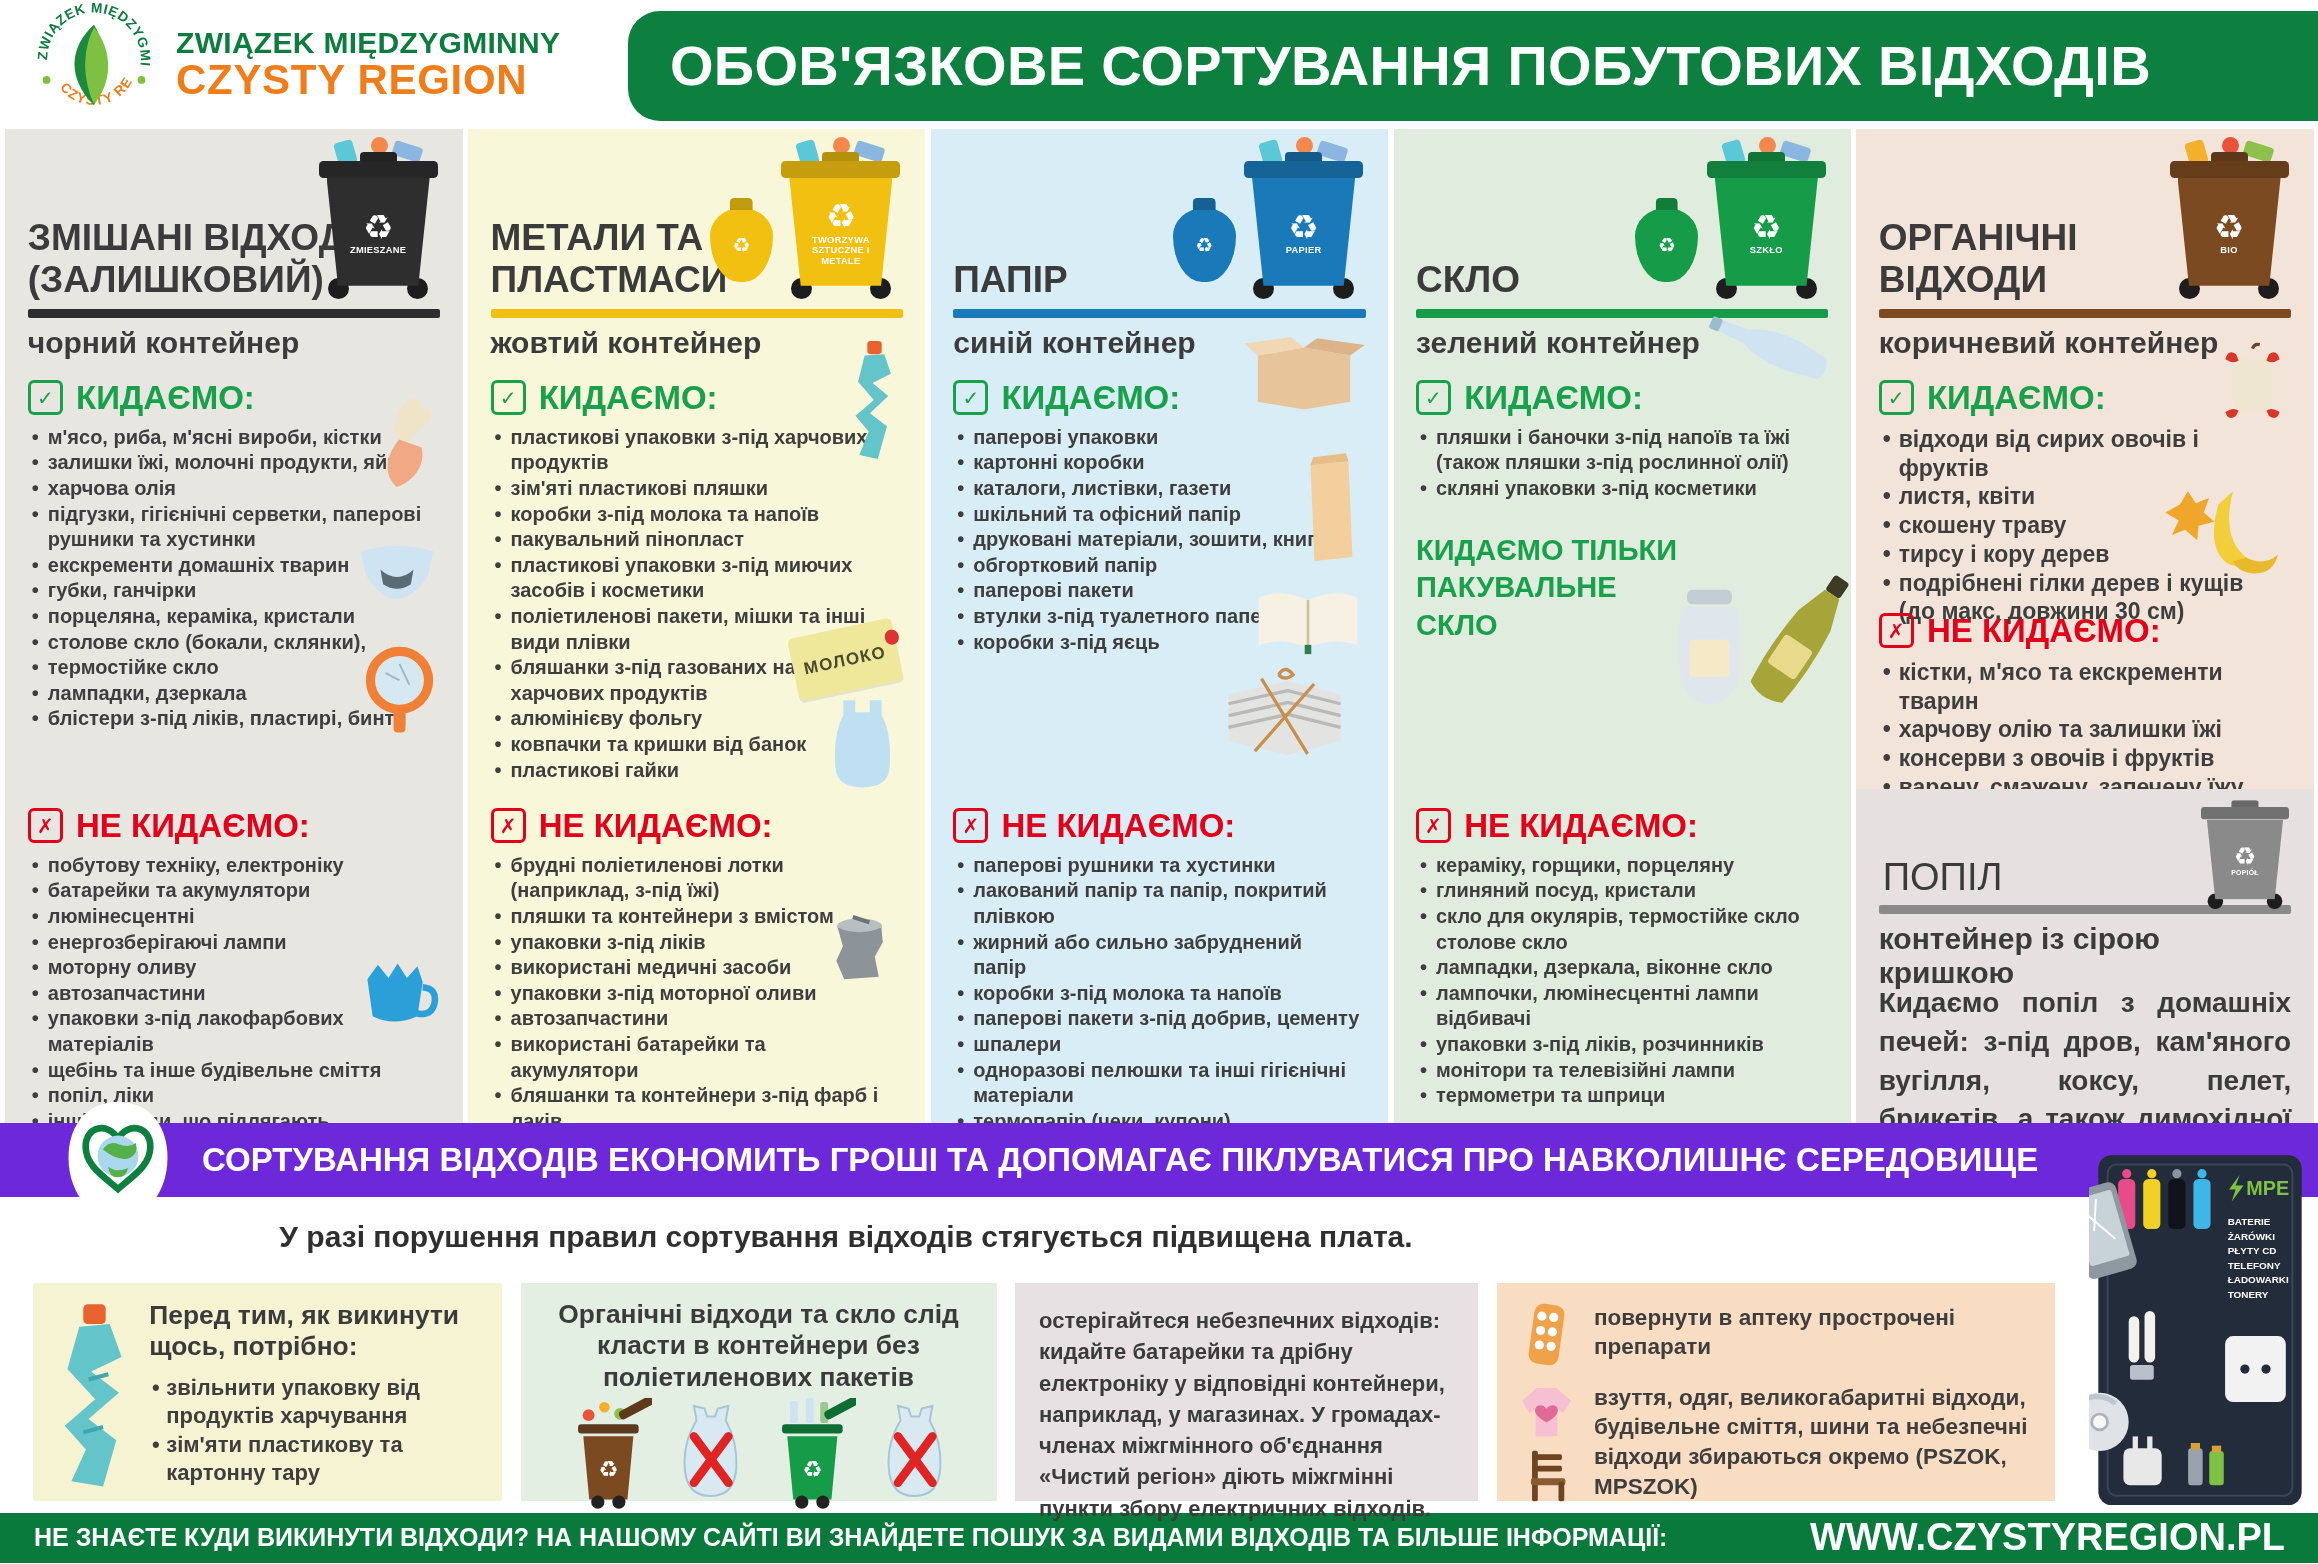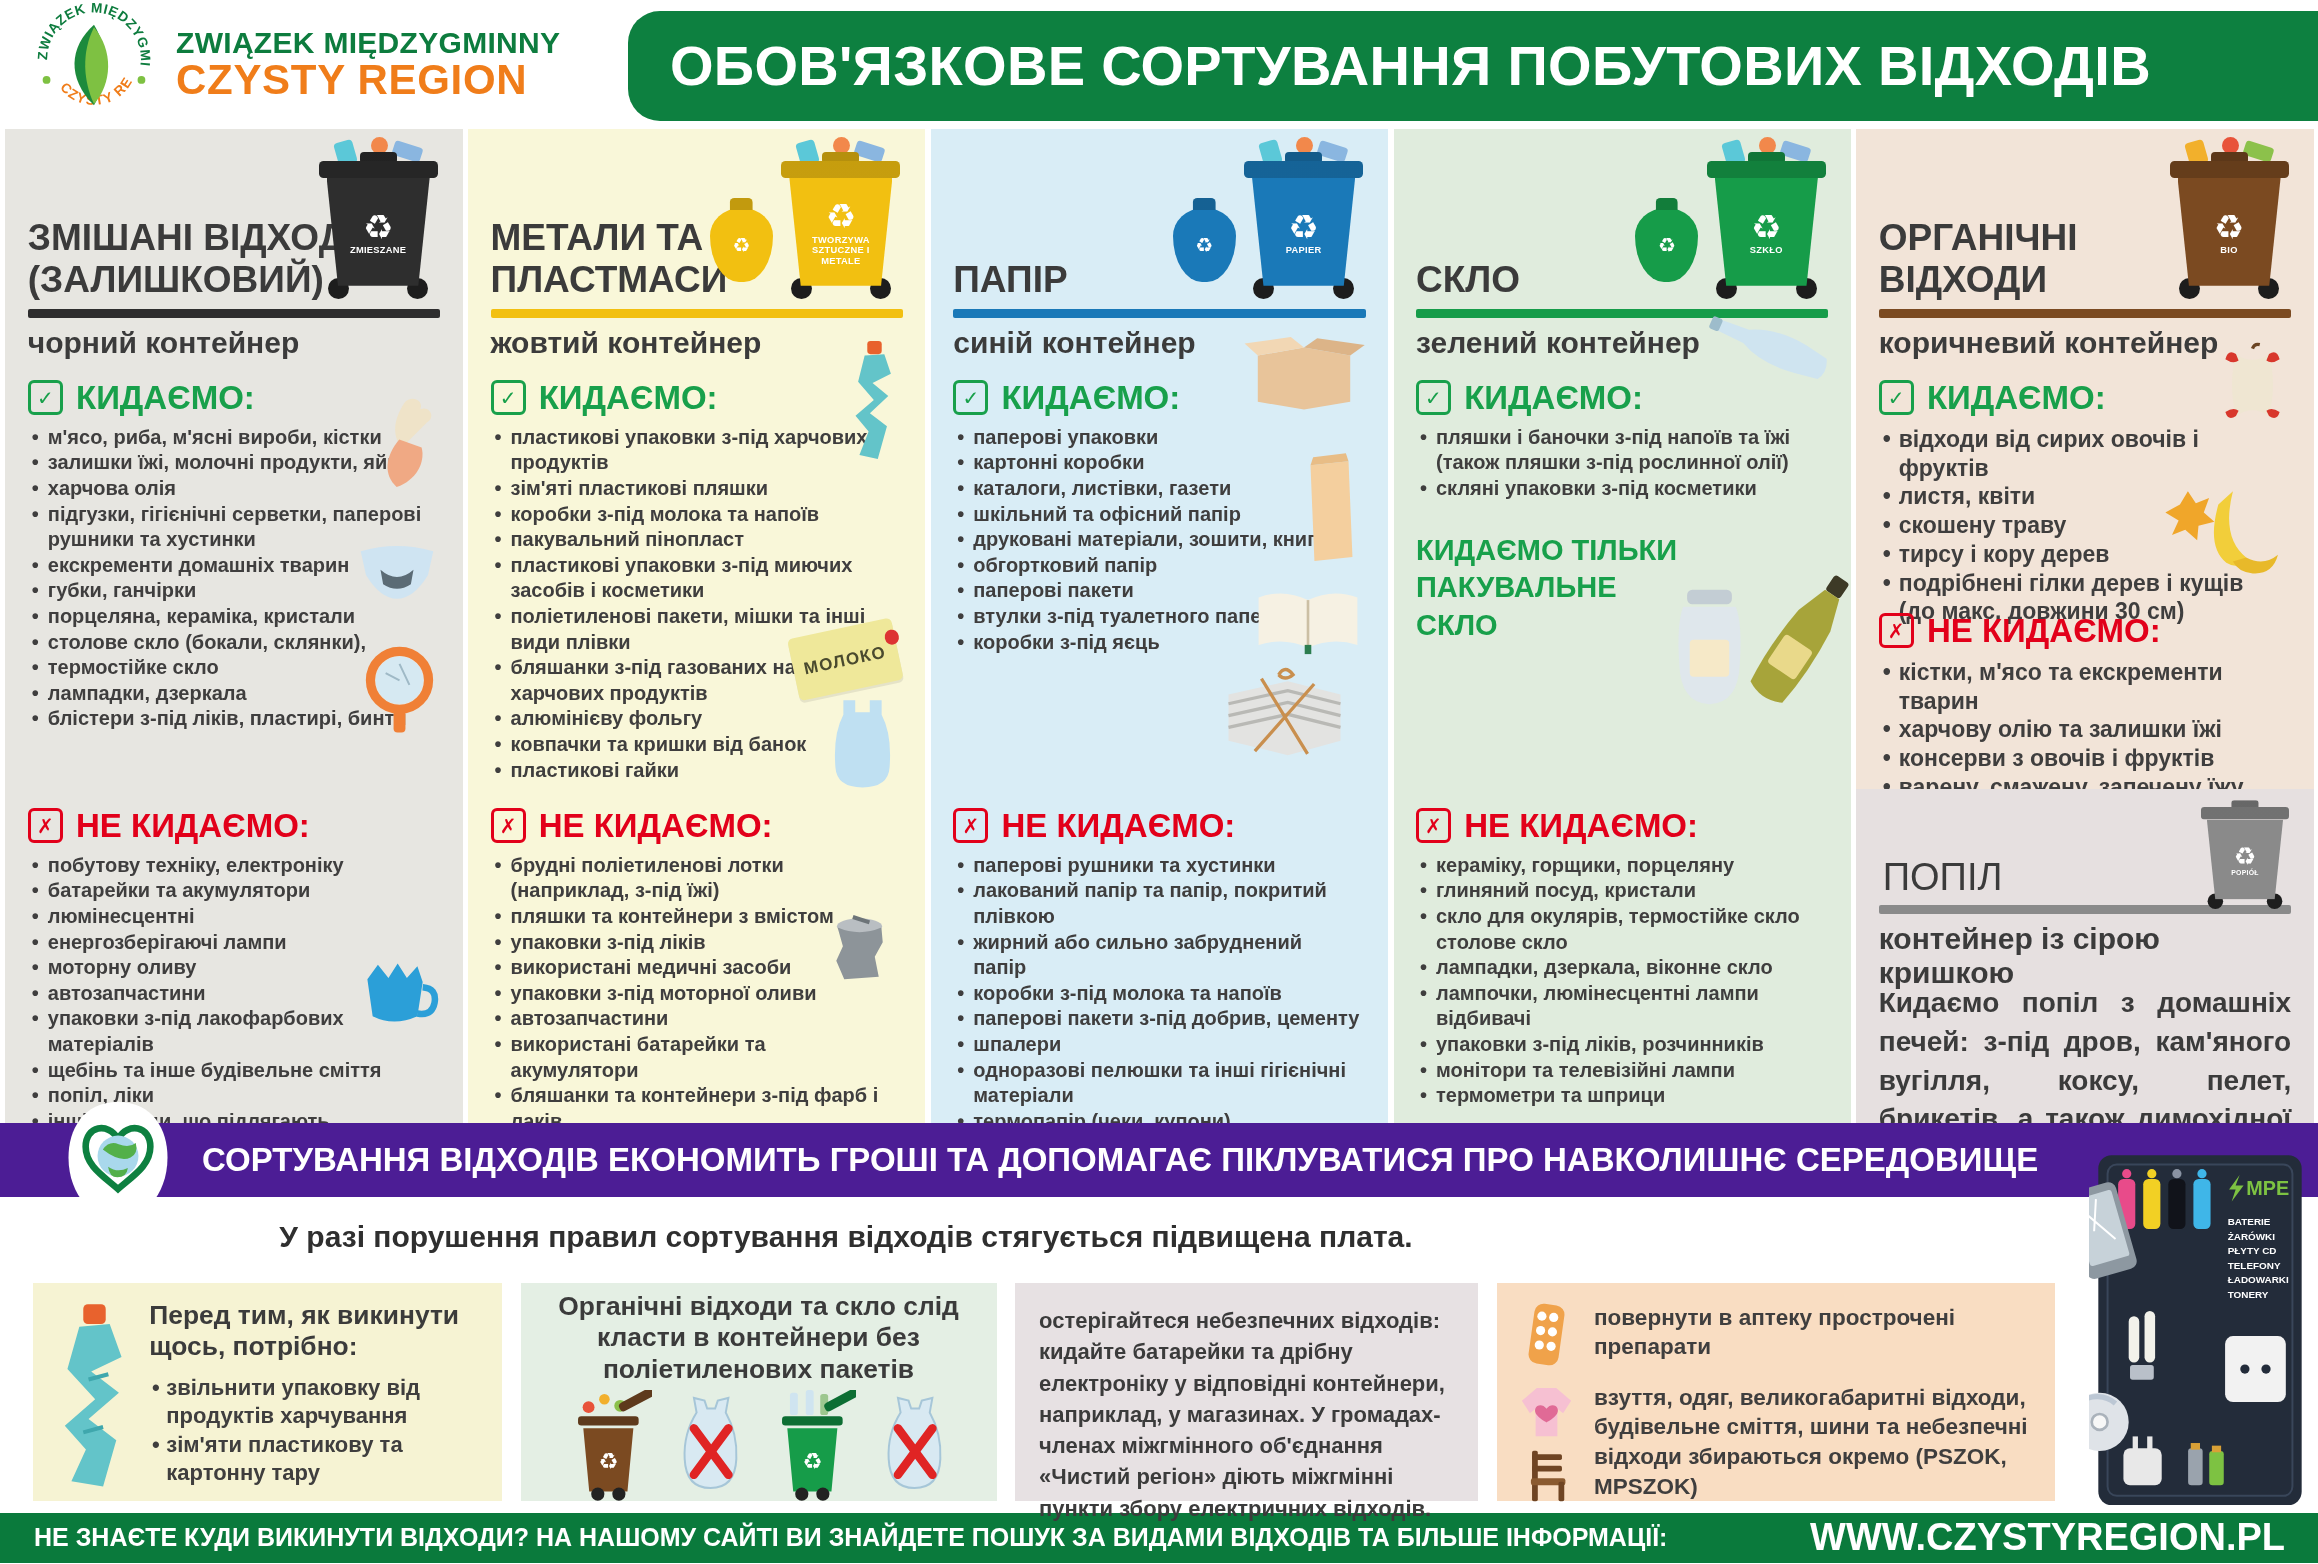--- a/index.html
+++ b/index.html
@@ -56,38 +56,38 @@
   .bag::before{content:"";position:absolute;top:-10px;left:50%;transform:translateX(-50%);width:22.5px;height:12px;background:var(--accent);background-image:linear-gradient(rgba(0,0,0,.2),rgba(0,0,0,.2));border-radius:4.6px 4.6px 0 0;}
 
   
   .ash{position:absolute;left:0;right:0;bottom:0;height:334px;background:var(--bg);padding:5.3px 22.5px 0;box-sizing:border-box;}
   .ash-head{height:111px;position:relative;}
   .ash-title{position:absolute;left:4px;bottom:6.6px;margin:0;font-size:38px;font-weight:normal;color:#3b3b3b;}
   .ash .bin{transform:scale(.74);transform-origin:top right;top:4px;z-index:3;}
   .ash-text{margin-top:22.5px;font-size:28px;font-weight:bold;color:#3b3b3b;line-height:1.38;text-align:justify;}
 
   
-  .eco{position:relative;height:74px;background:#4c1d95;display:flex;align-items:center;padding-left:202px;box-sizing:border-box;}
+  .eco{position:relative;height:74px;background:#6d28d9;display:flex;align-items:center;padding-left:202px;box-sizing:border-box;}
   .eco-text{color:#fff;font-size:33px;font-weight:bold;white-space:nowrap;}
   .eco-logo{position:absolute;left:61px;top:-25px;width:114px;height:132px;z-index:4;}
 
   
   .penalty{height:79px;width:1692px;display:flex;align-items:center;justify-content:center;}
   .penalty-text{font-size:30px;font-weight:bold;color:#2f2f2f;}
 
   
   .boxes{display:flex;gap:18.5px;padding-left:33px;margin-top:6.6px;height:218px;}
   .ibox{box-sizing:border-box;height:218px;}
   .box-prepare{width:469px;background:#f6f3d3;display:flex;padding:17px 16px 7px 12px;gap:5.3px;}
   .box-prepare .btl{flex:0 0 99px;}
   .box-title{font-size:26.4px;font-weight:bold;color:#3b3b3b;line-height:1.2;margin:0 0 10.6px;}
   .box-prepare ul{list-style:none;margin:0;padding:0;}
   .box-prepare li{font-size:22px;font-weight:bold;color:#3f3e3e;line-height:1.3;padding-left:17px;position:relative;}
   .box-prepare li::before{content:"•";position:absolute;left:2.6px;}
-  .box-nobags{width:476px;background:#e4efe4;padding:8px 20px 0;text-align:center;}
+  .box-nobags{width:476px;background:#e4efe4;padding:16px 20px 0;text-align:center;}
   .box-nobags .box-title{text-align:center;margin-bottom:4px;}
   .nobags-art{display:flex;justify-content:center;gap:22.5px;margin-top:4px;}
   .box-pharmacy{width:558px;background:#f9ddc2;padding:20px 18.5px 0;display:flex;flex-direction:column;gap:17px;}
   .ph-row{display:flex;align-items:flex-start;gap:16px;}
   .ph-row .txt{font-size:22.5px;font-weight:bold;color:#3f3e3e;line-height:1.32;}
   .icon-stack{display:flex;flex-direction:column;gap:9.3px;flex:0 0 63px;align-items:center;}
   .box-hazard{width:463px;background:#e7e1e3;padding:22.5px 24px 0;}
   .box-hazard .txt{font-size:22px;font-weight:bold;color:#3b3b3b;line-height:1.42;}
 
   

